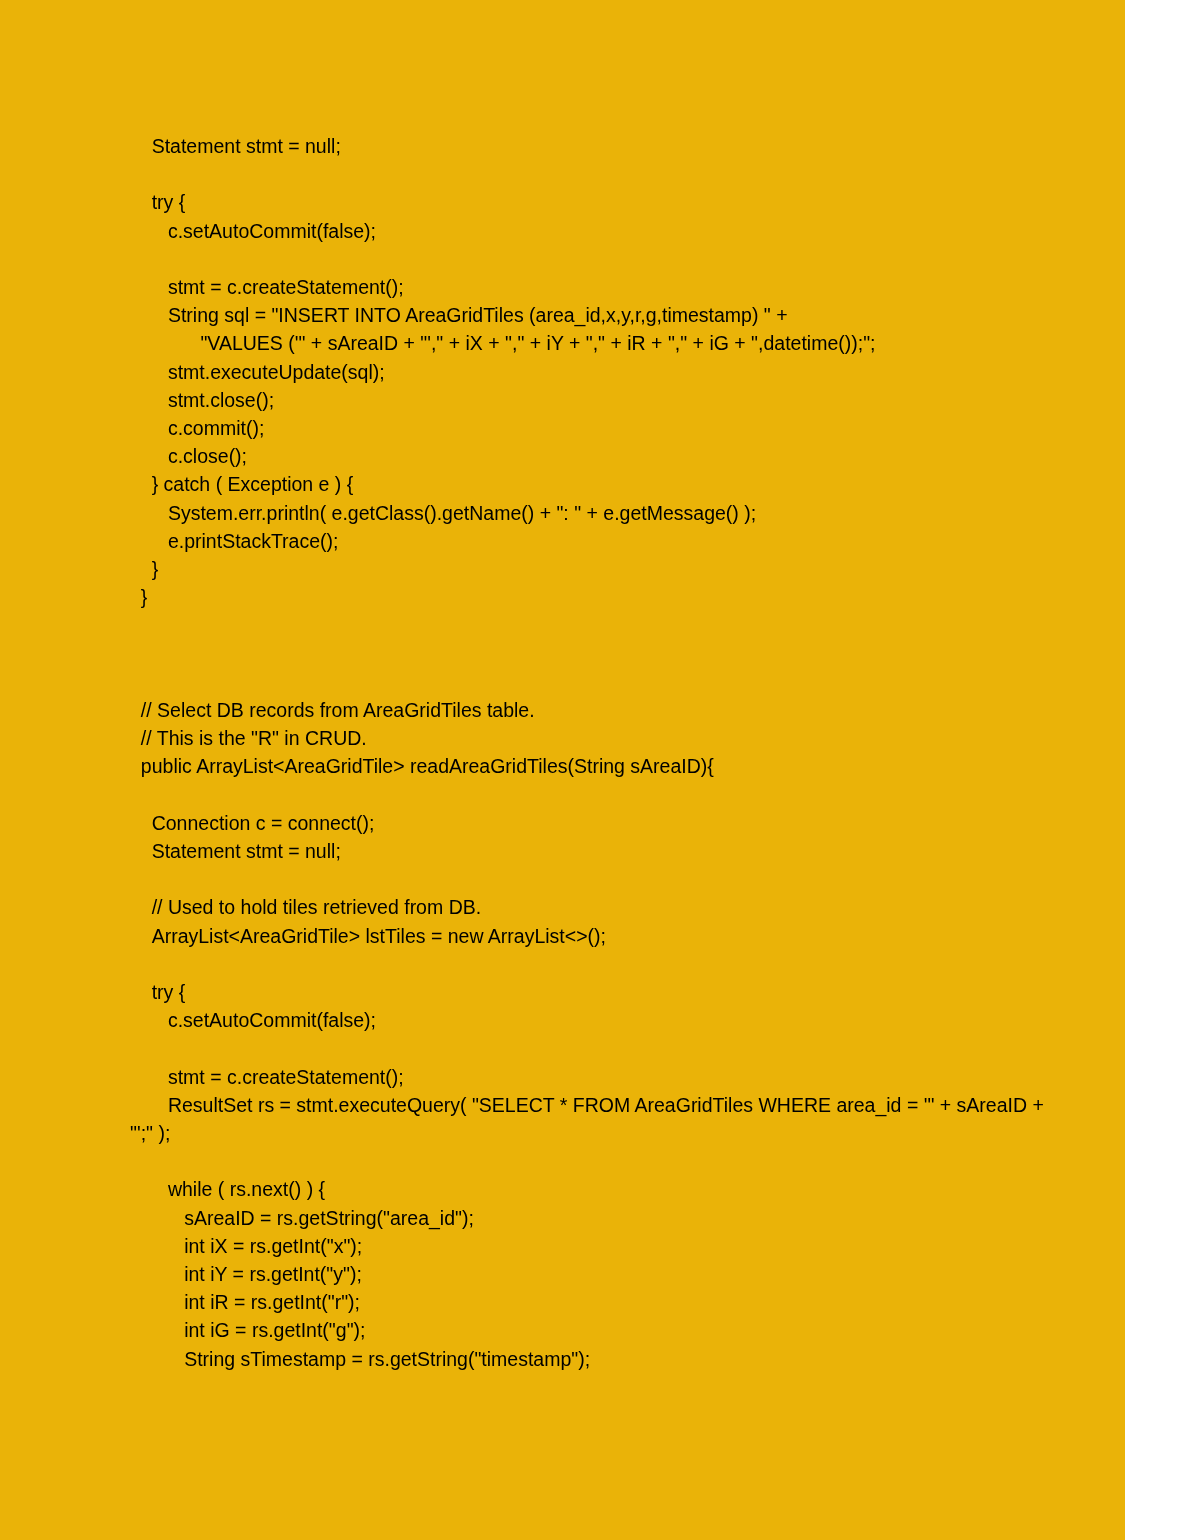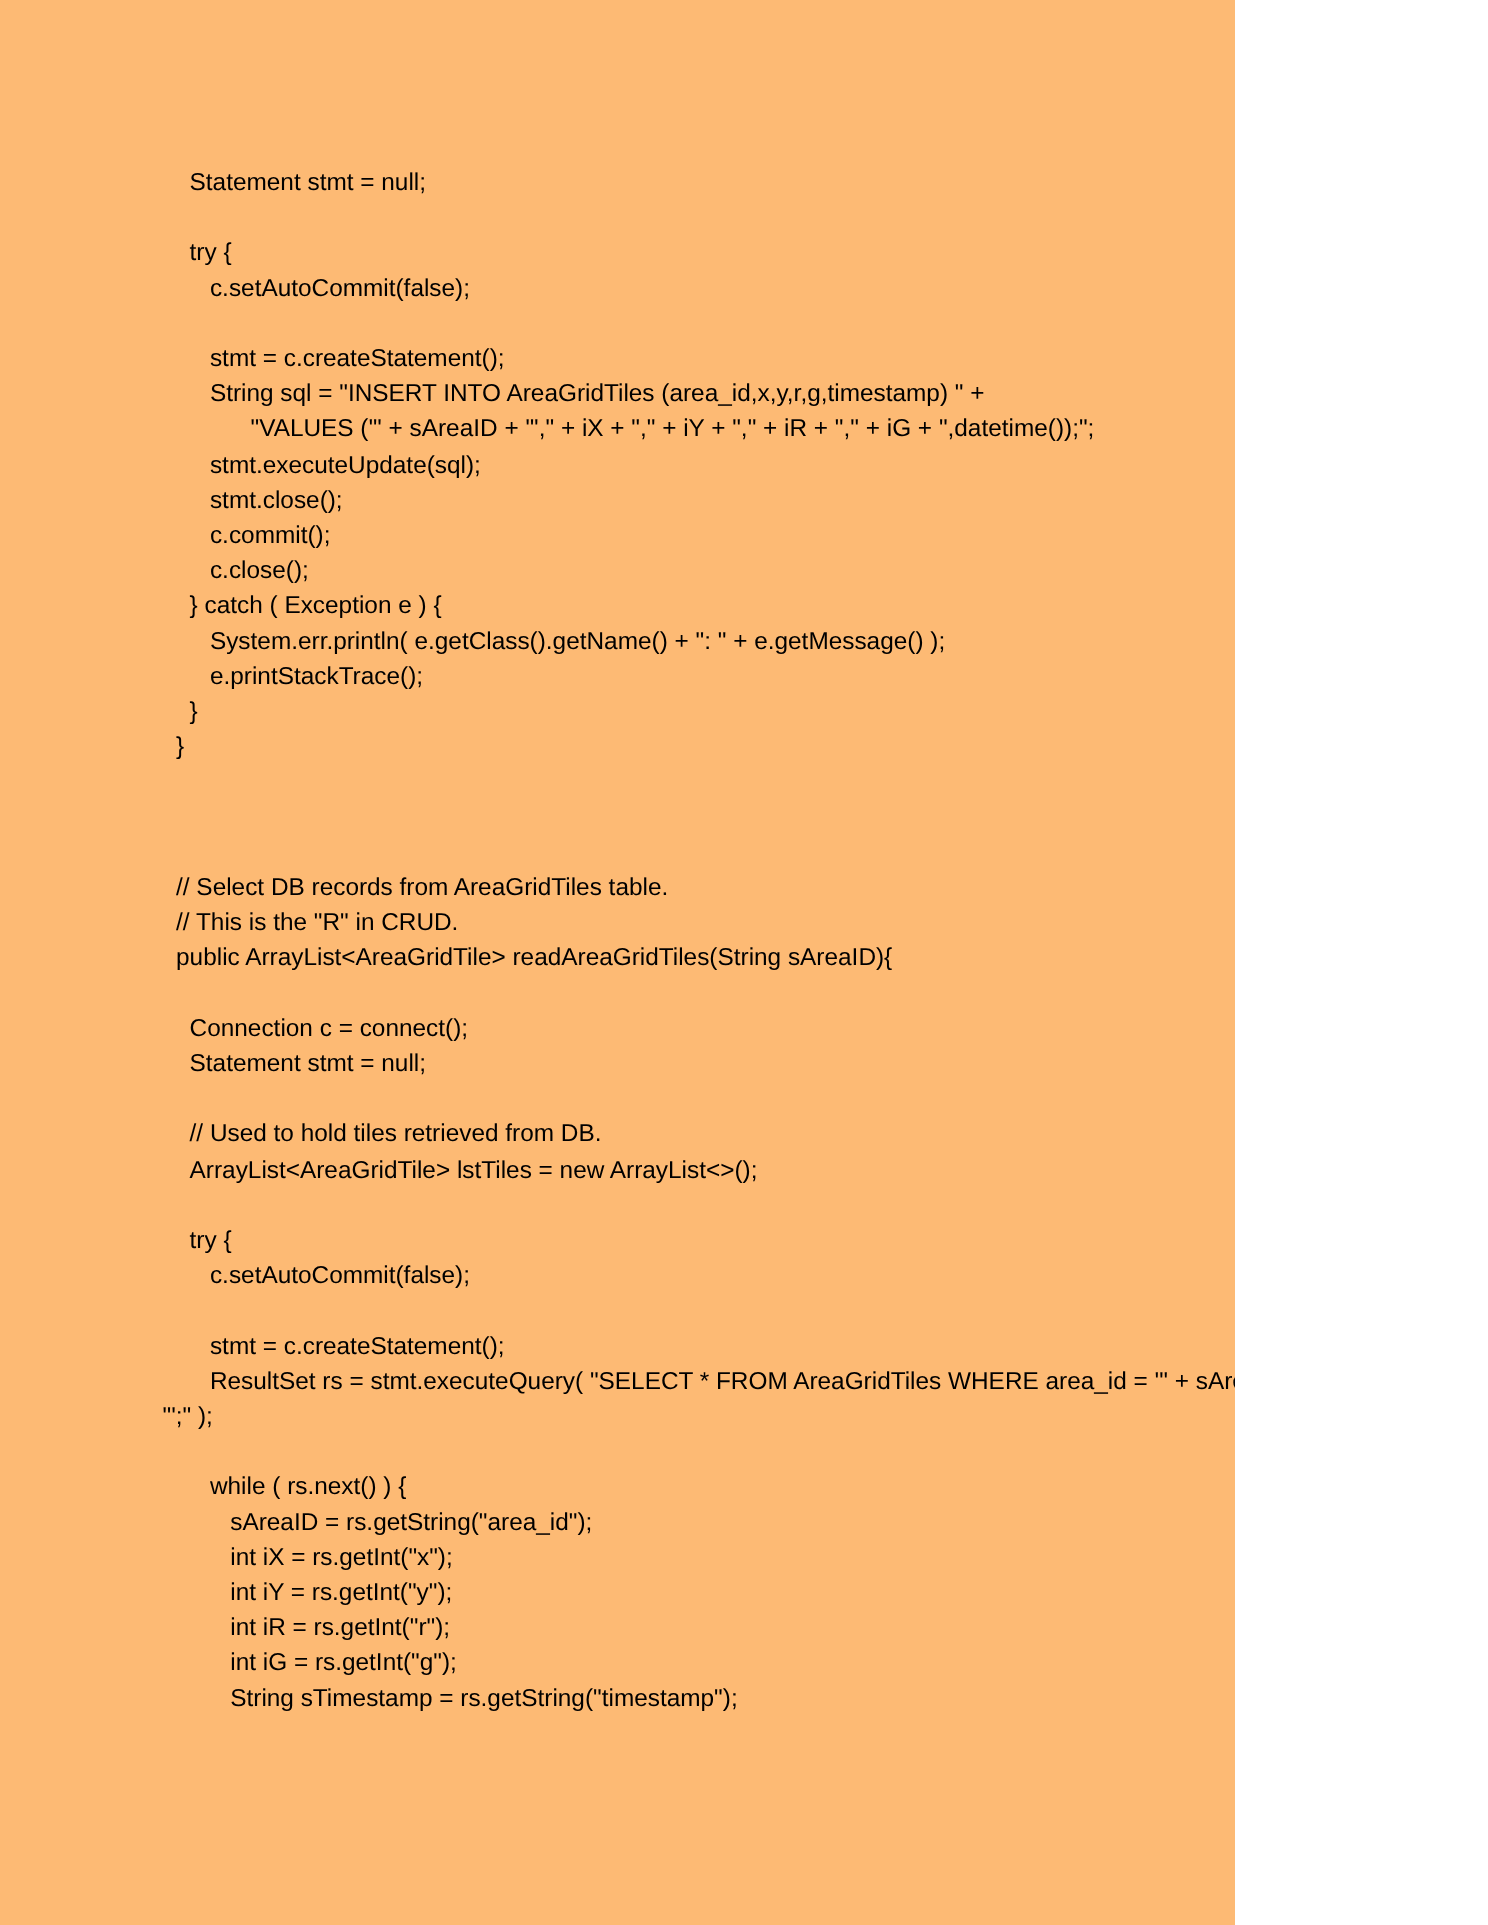--- a/index.html
+++ b/index.html
@@ -2,23 +2,23 @@
 <html><head>
 <meta charset="utf-8">
 <style>
   html, body {
     margin: 0;
     padding: 0;
     background: #ffffff;
   }
   .page {
     position: relative;
-    width: 988px;
+    width: 1125px;
     height: 1540px;
-    background: #fdba74;
+    background: #eab308;
     font-family: "Liberation Sans", sans-serif;
     color: #000000;
     box-sizing: border-box;
     overflow: hidden;
   }
   .code-block {
     position: absolute;
     left: 130px;
     top: 132px;
     width: 930px;

